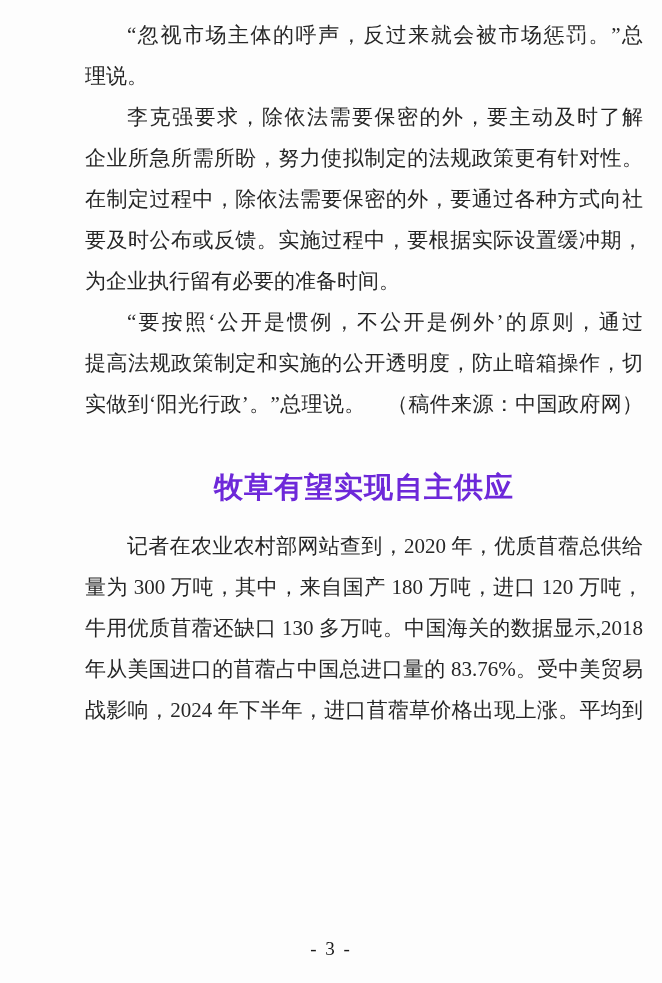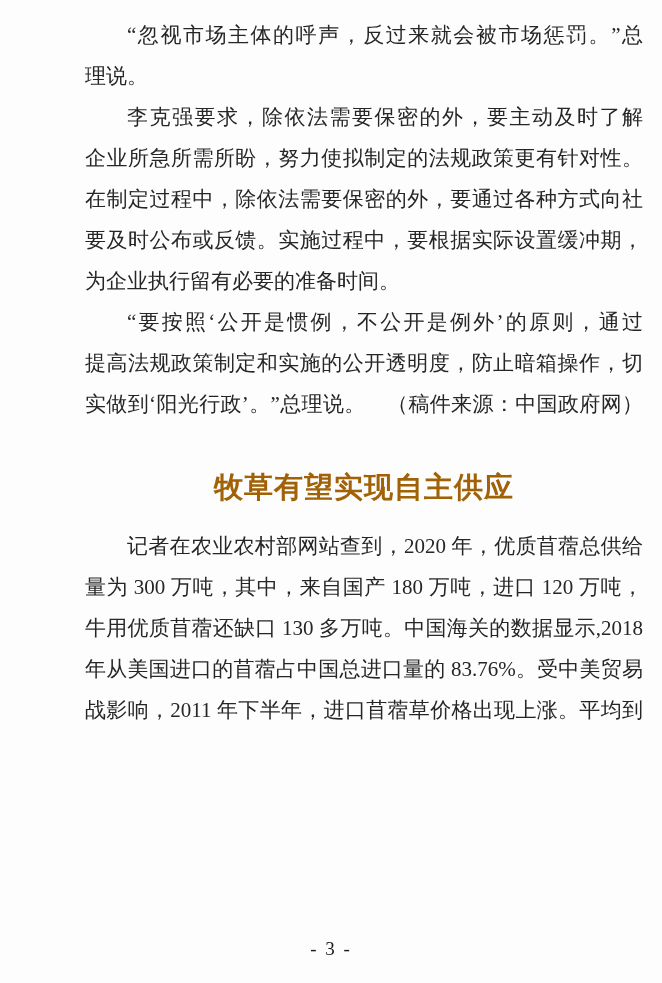--- a/index.html
+++ b/index.html
@@ -37,21 +37,21 @@
   .line.indent { text-indent: 42px; }
   .line.plast { text-align-last: left; }
   .article-title {
     margin: 40px 0 17px 0;
     height: 44px;
     line-height: 44px;
     font-size: 29px;
     font-weight: bold;
     text-align: center;
     letter-spacing: 1px;
-    color: #a16207;
+    color: #6d28d9;
   }
   .page-footer {
     position: absolute;
     left: 0;
     right: 0;
     top: 938px;
     text-align: center;
     font-size: 19px;
     font-family: "Liberation Serif", "DejaVu Serif", serif;
     color: #1a1a1a;
@@ -84,19 +84,19 @@
     </div>
 
     <h1 class="article-title">牧草有望实现自主供应</h1>
 
 
     <div class="para">
       <div class="line indent">记者在农业农村部网站查到，2020 年，优质苜蓿总供给</div>
       <div class="line">量为 300 万吨，其中，来自国产 180 万吨，进口 120 万吨，</div>
       <div class="line">牛用优质苜蓿还缺口 130 多万吨。中国海关的数据显示,2018</div>
       <div class="line">年从美国进口的苜蓿占中国总进口量的 83.76%。受中美贸易</div>
-      <div class="line">战影响，2011 年下半年，进口苜蓿草价格出现上涨。平均到</div>
+      <div class="line">战影响，2024 年下半年，进口苜蓿草价格出现上涨。平均到</div>
     </div>
 
   </div>
 
   <div class="page-footer">- 3 -</div>
 </div>
 
 </body></html>

